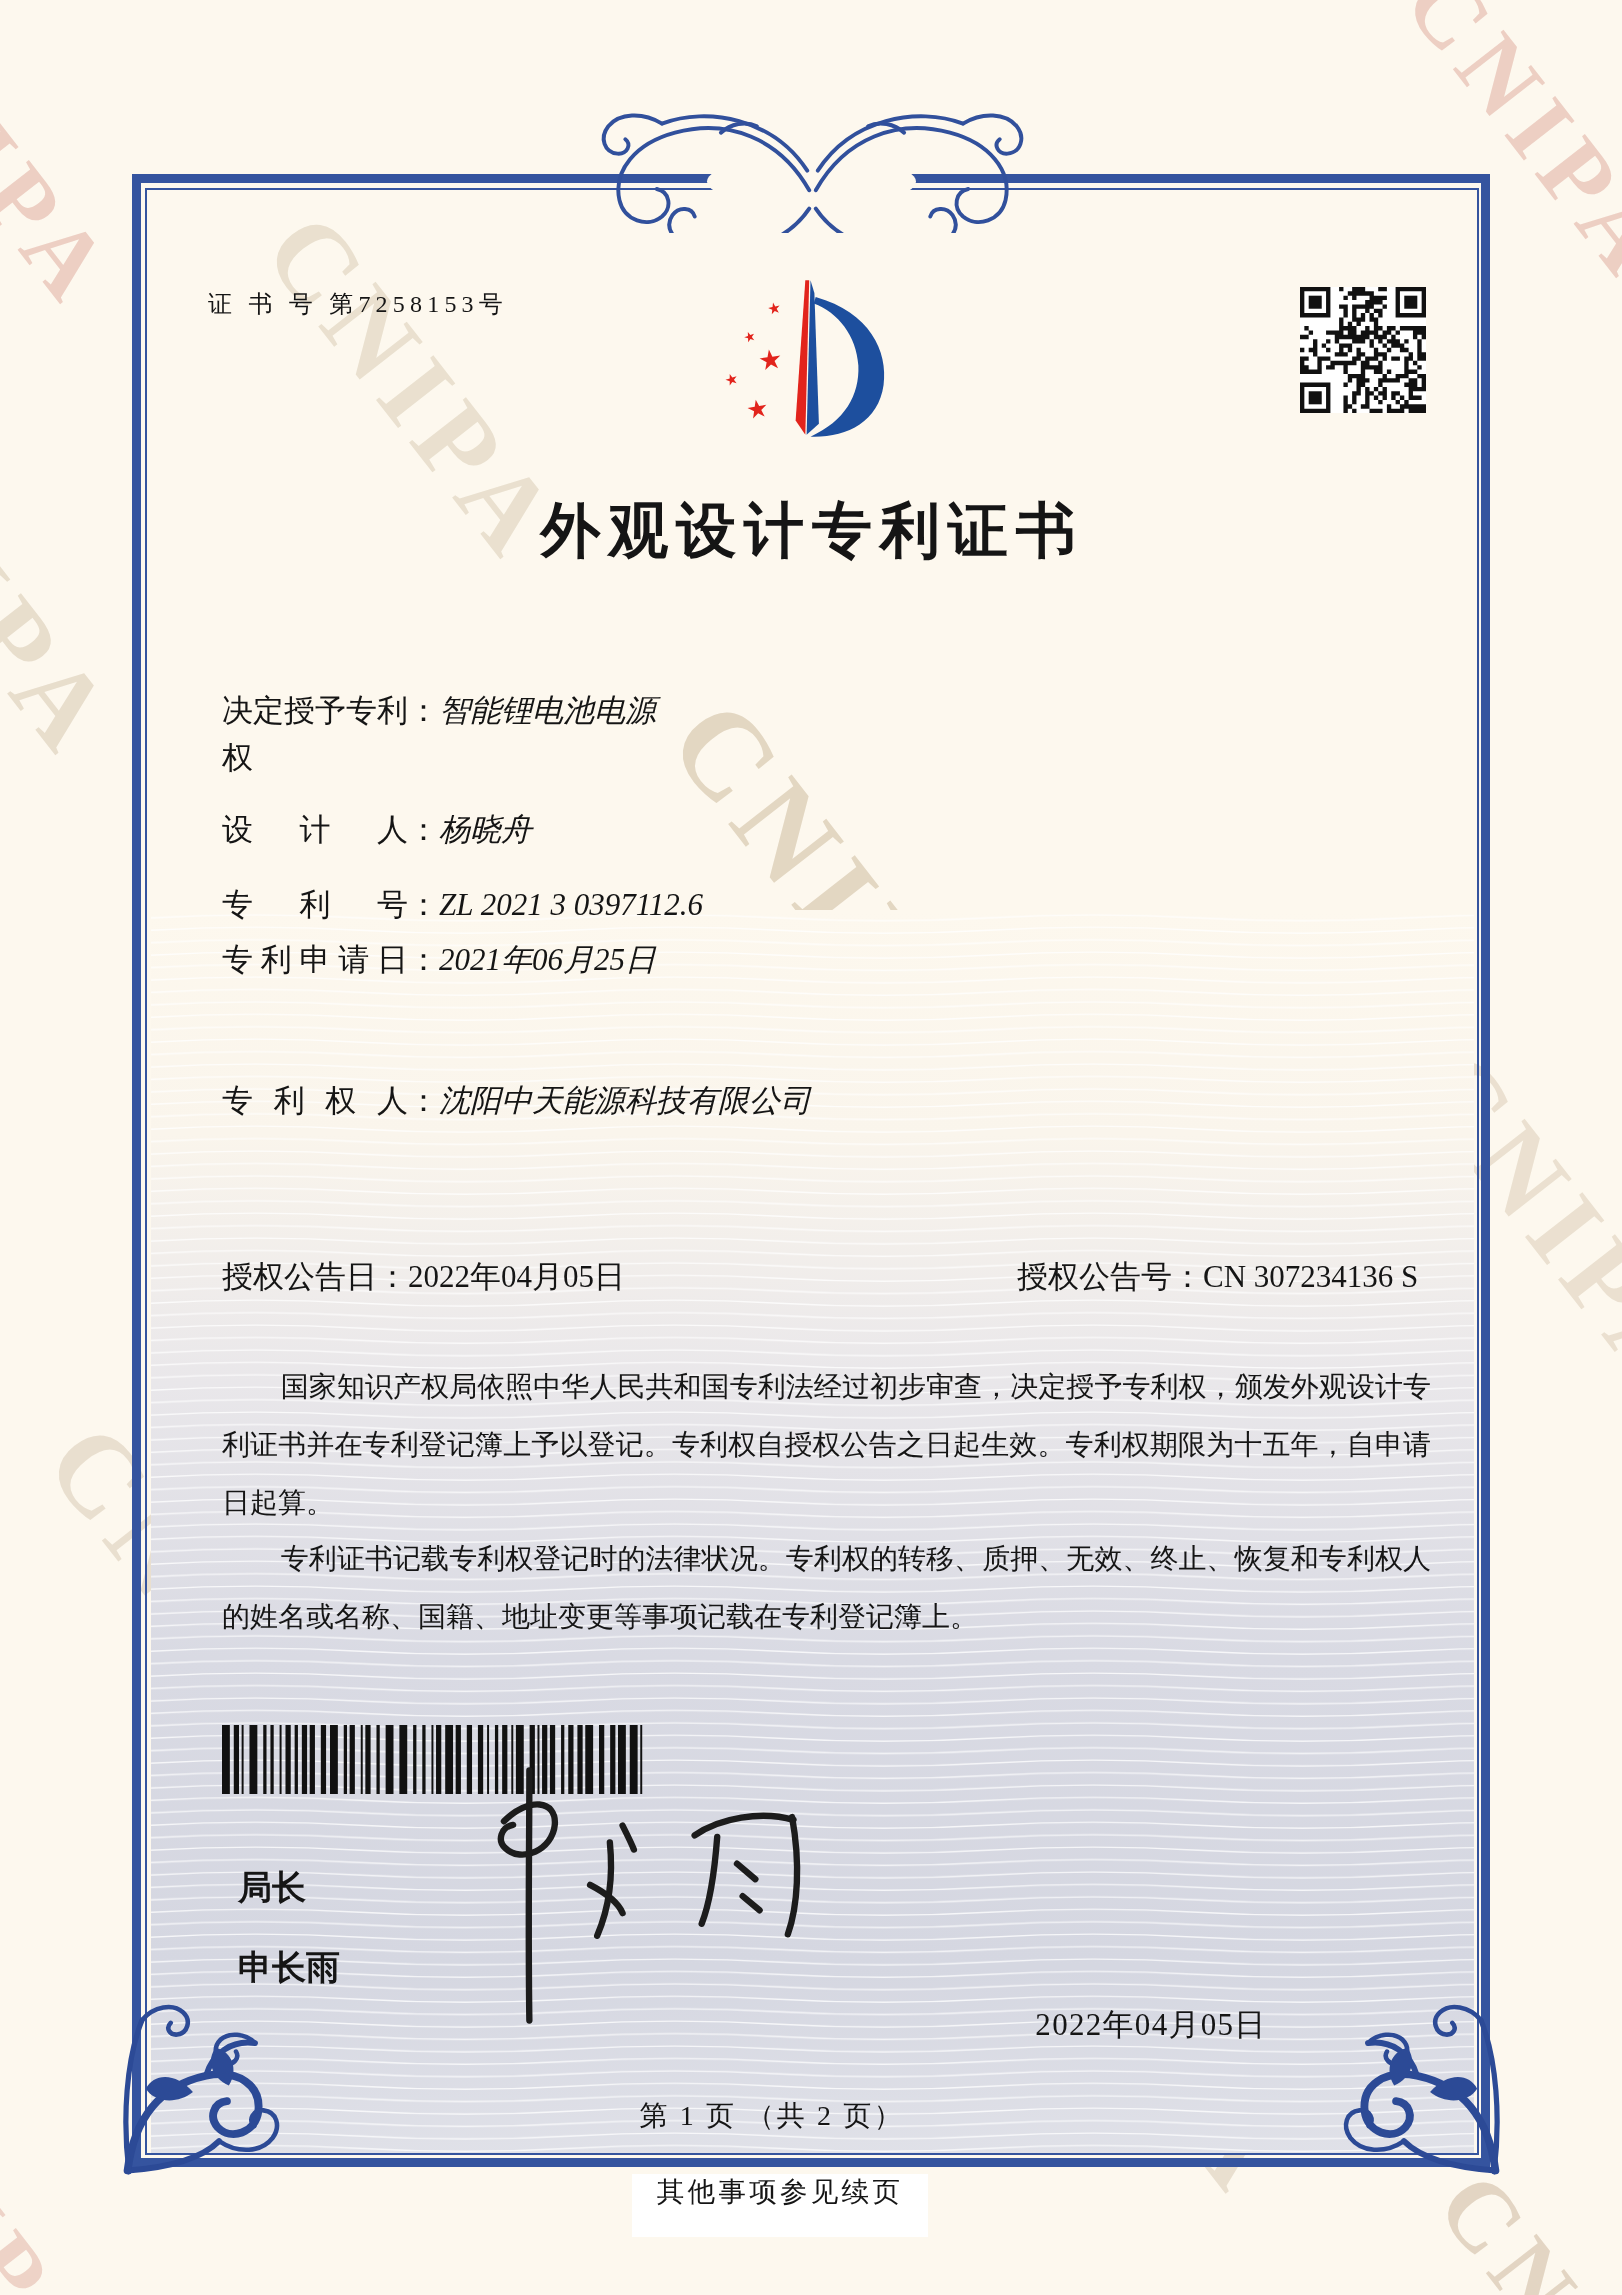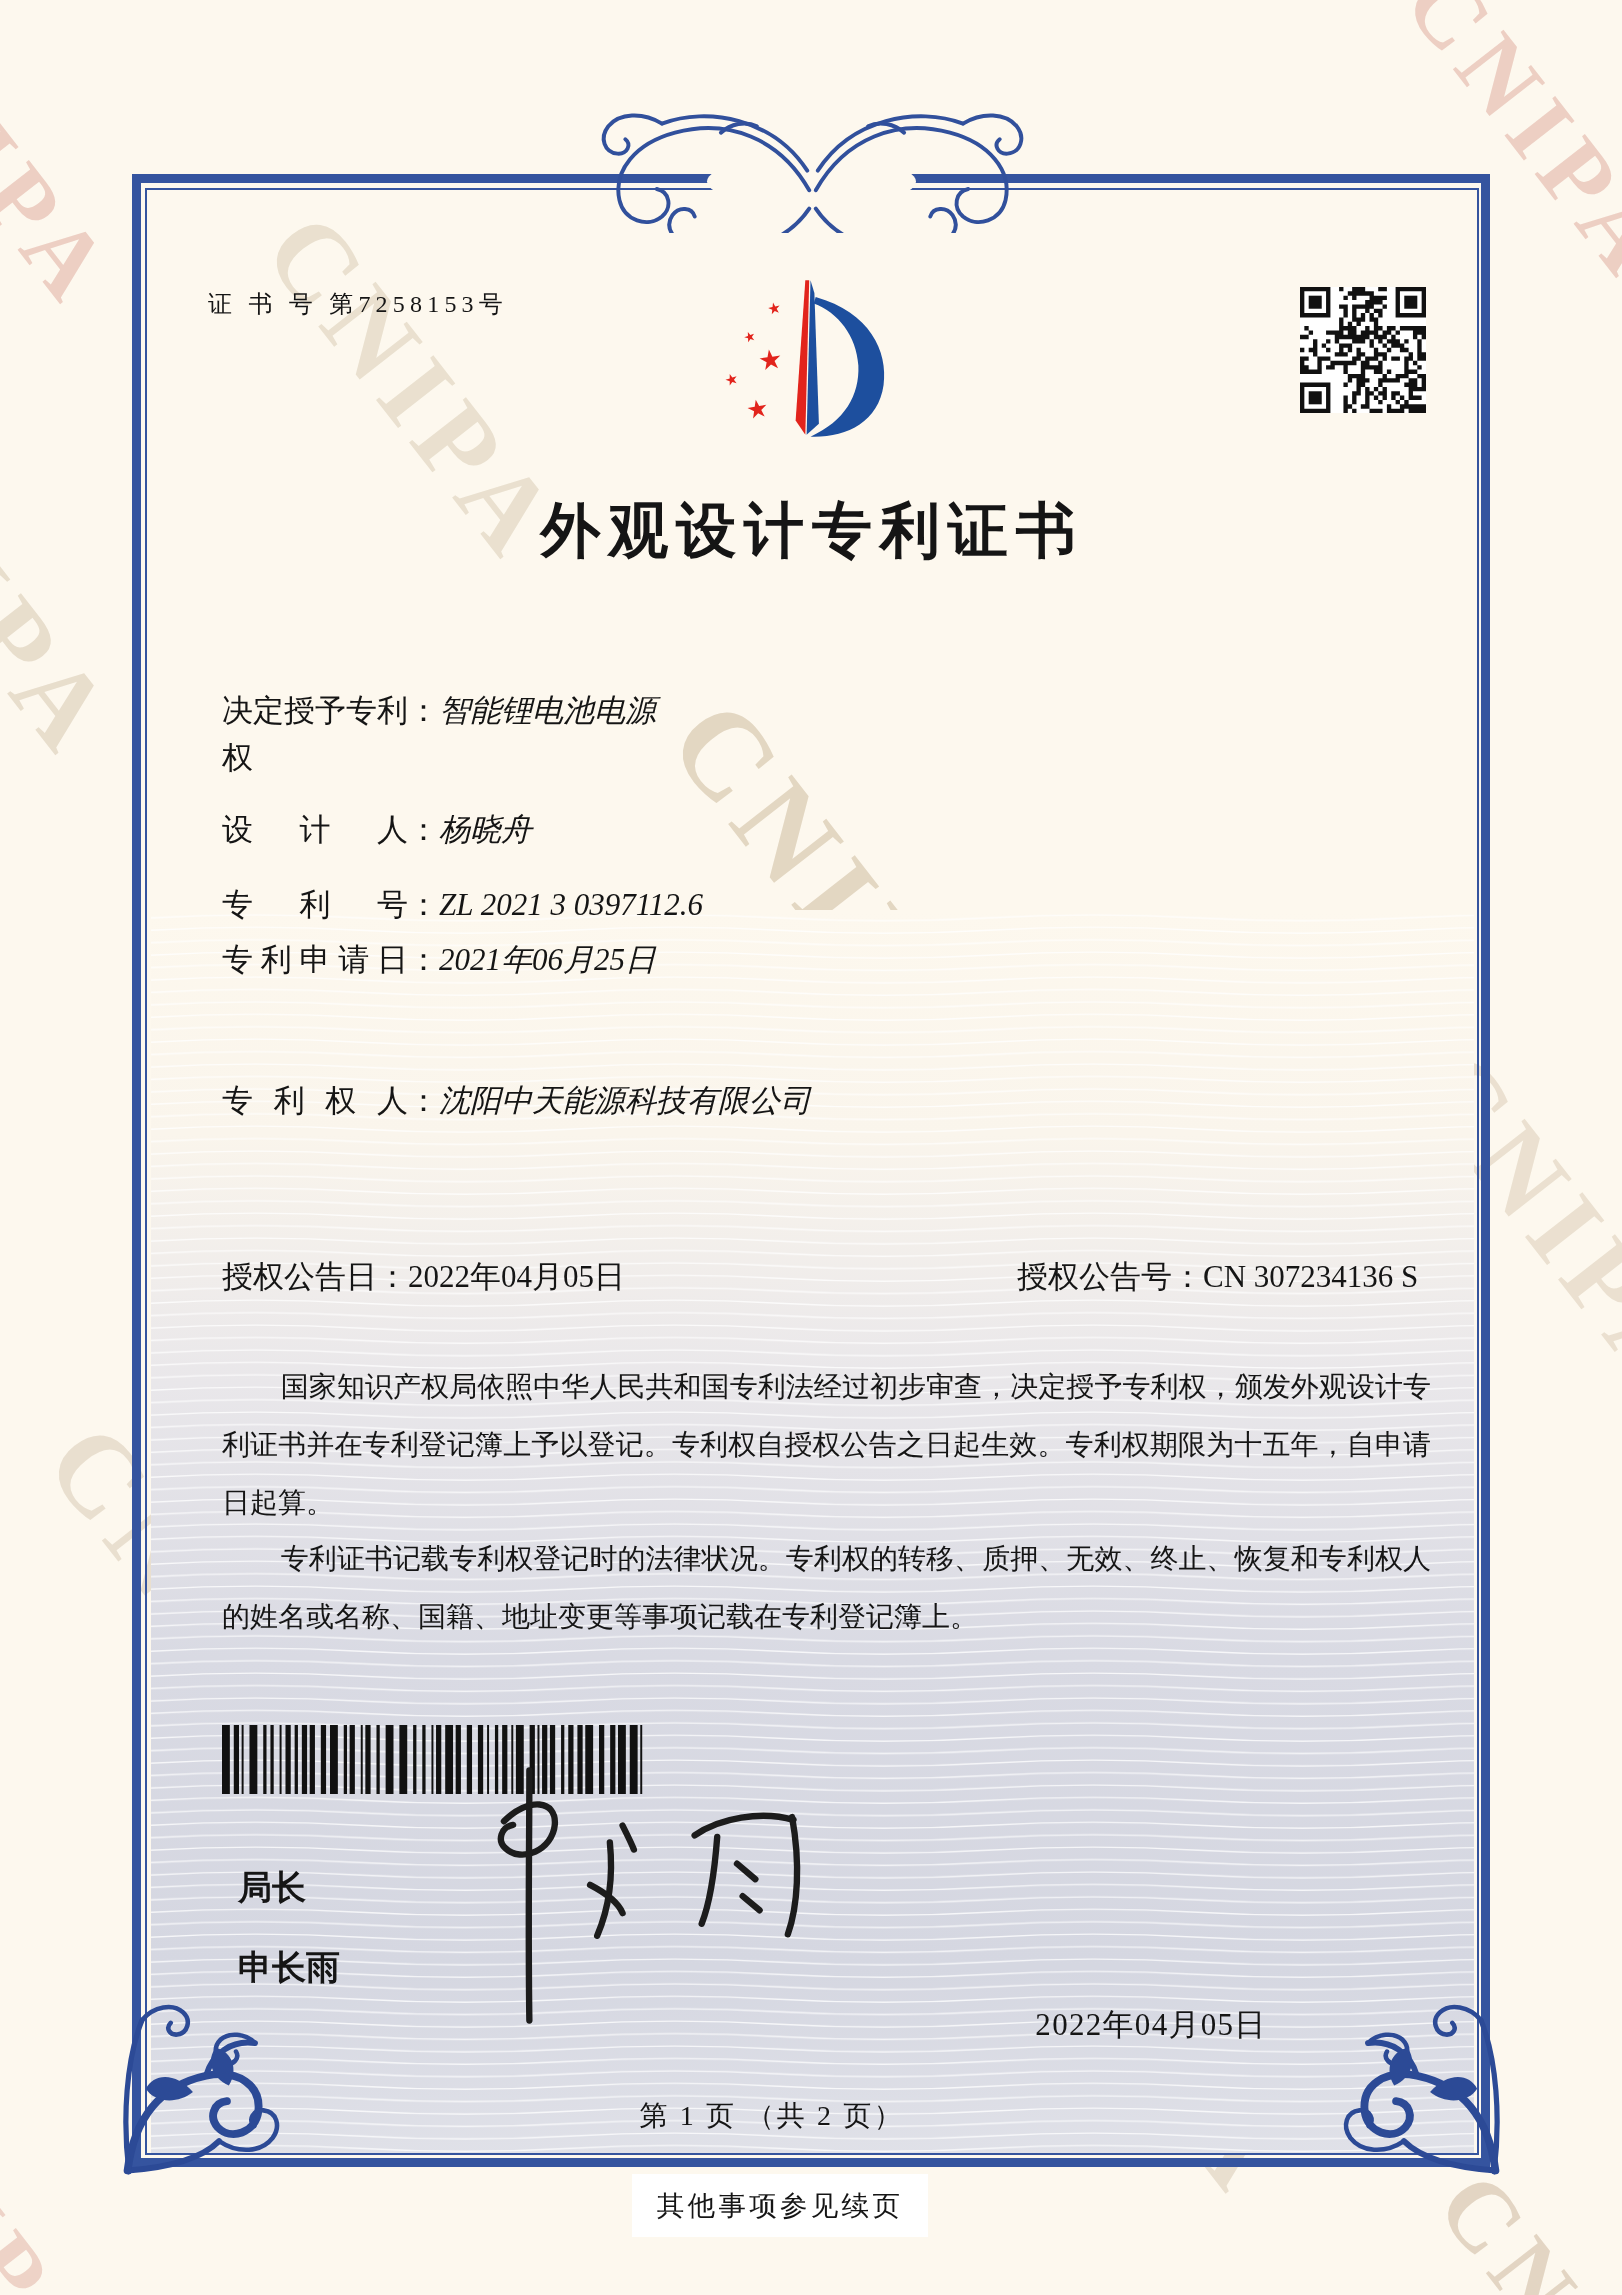--- a/index.html
+++ b/index.html
@@ -69,21 +69,21 @@
   .sig-role{left:238px;top:1865px;font-size:34px;font-weight:700;z-index:7;}
   .sig-name{left:238px;top:1945px;font-size:34px;font-weight:700;z-index:7;}
   .signature{left:398px;top:1755px;width:452px;height:288px;z-index:7;}
   .grant-date{left:968px;top:2004px;width:366px;text-align:center;
               font-size:31px;letter-spacing:1.3px;z-index:7;}
 
   
   .page-num{left:484px;top:2097px;width:576px;text-align:center;font-size:28px;
             letter-spacing:2.6px;z-index:7;}
   .cont-strip{left:632px;top:2174px;width:296px;height:63px;background:#ffffff;
-              display:flex;align-items:center;justify-content:center;z-index:7;}
+              display:flex;align-items:flex-start;justify-content:center;z-index:7;}
   .cont-strip span{font-size:27.5px;letter-spacing:3.3px;}
 </style>
 </head>
 <body>
 
 <span class="wm wm-tl">CNIPA</span>
 <span class="wm wm-tr">CNIPA</span>
 <span class="wm wm-bl">CNIPA</span>
 <span class="wm wm-br">CNIPA</span>
 <span class="wm wm-c1">CNIPA</span>

